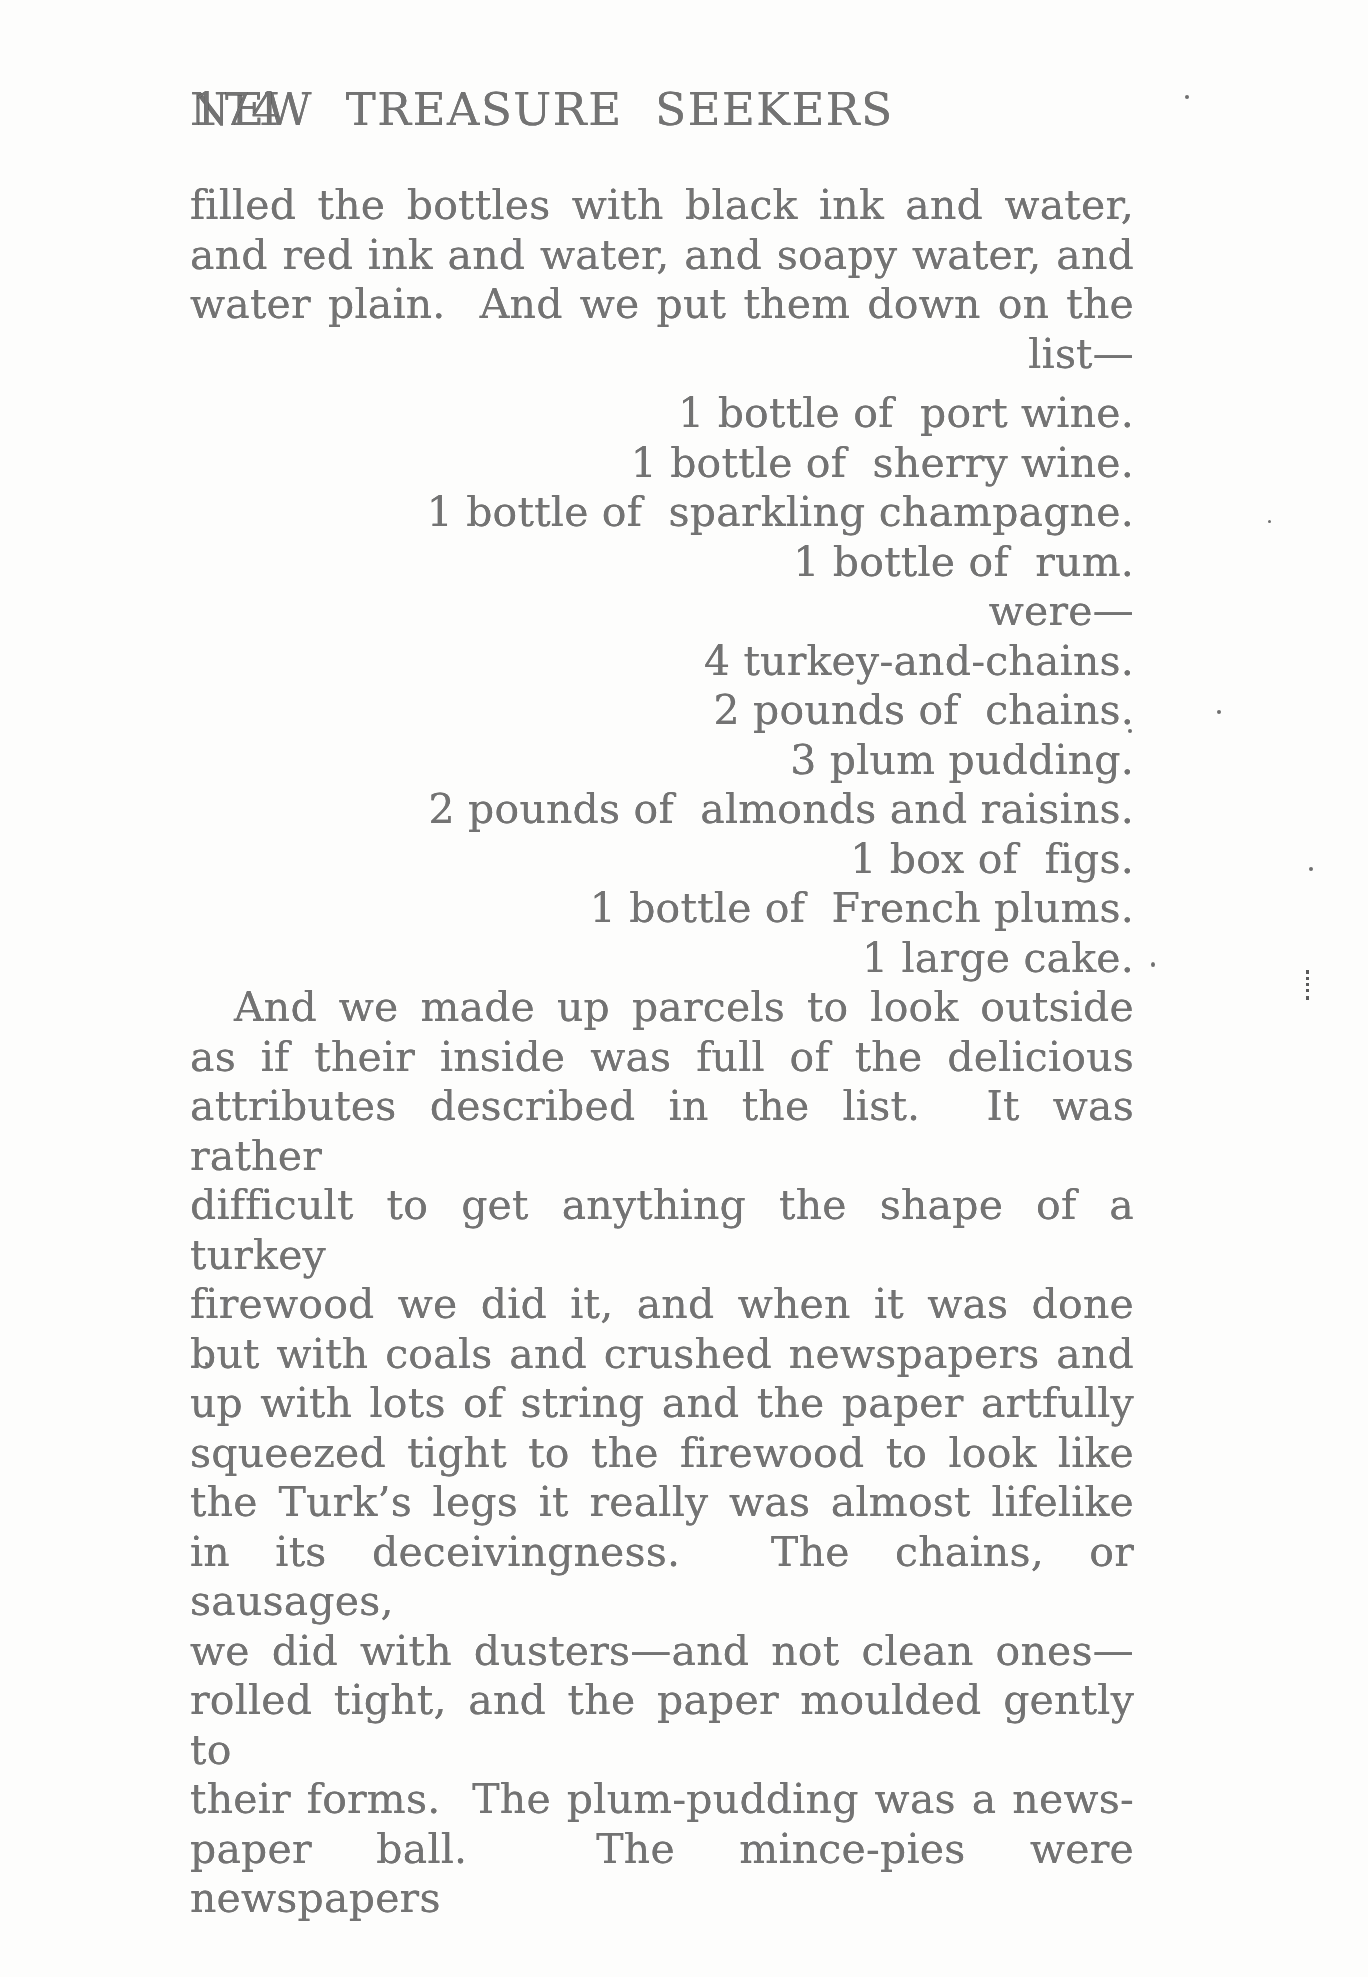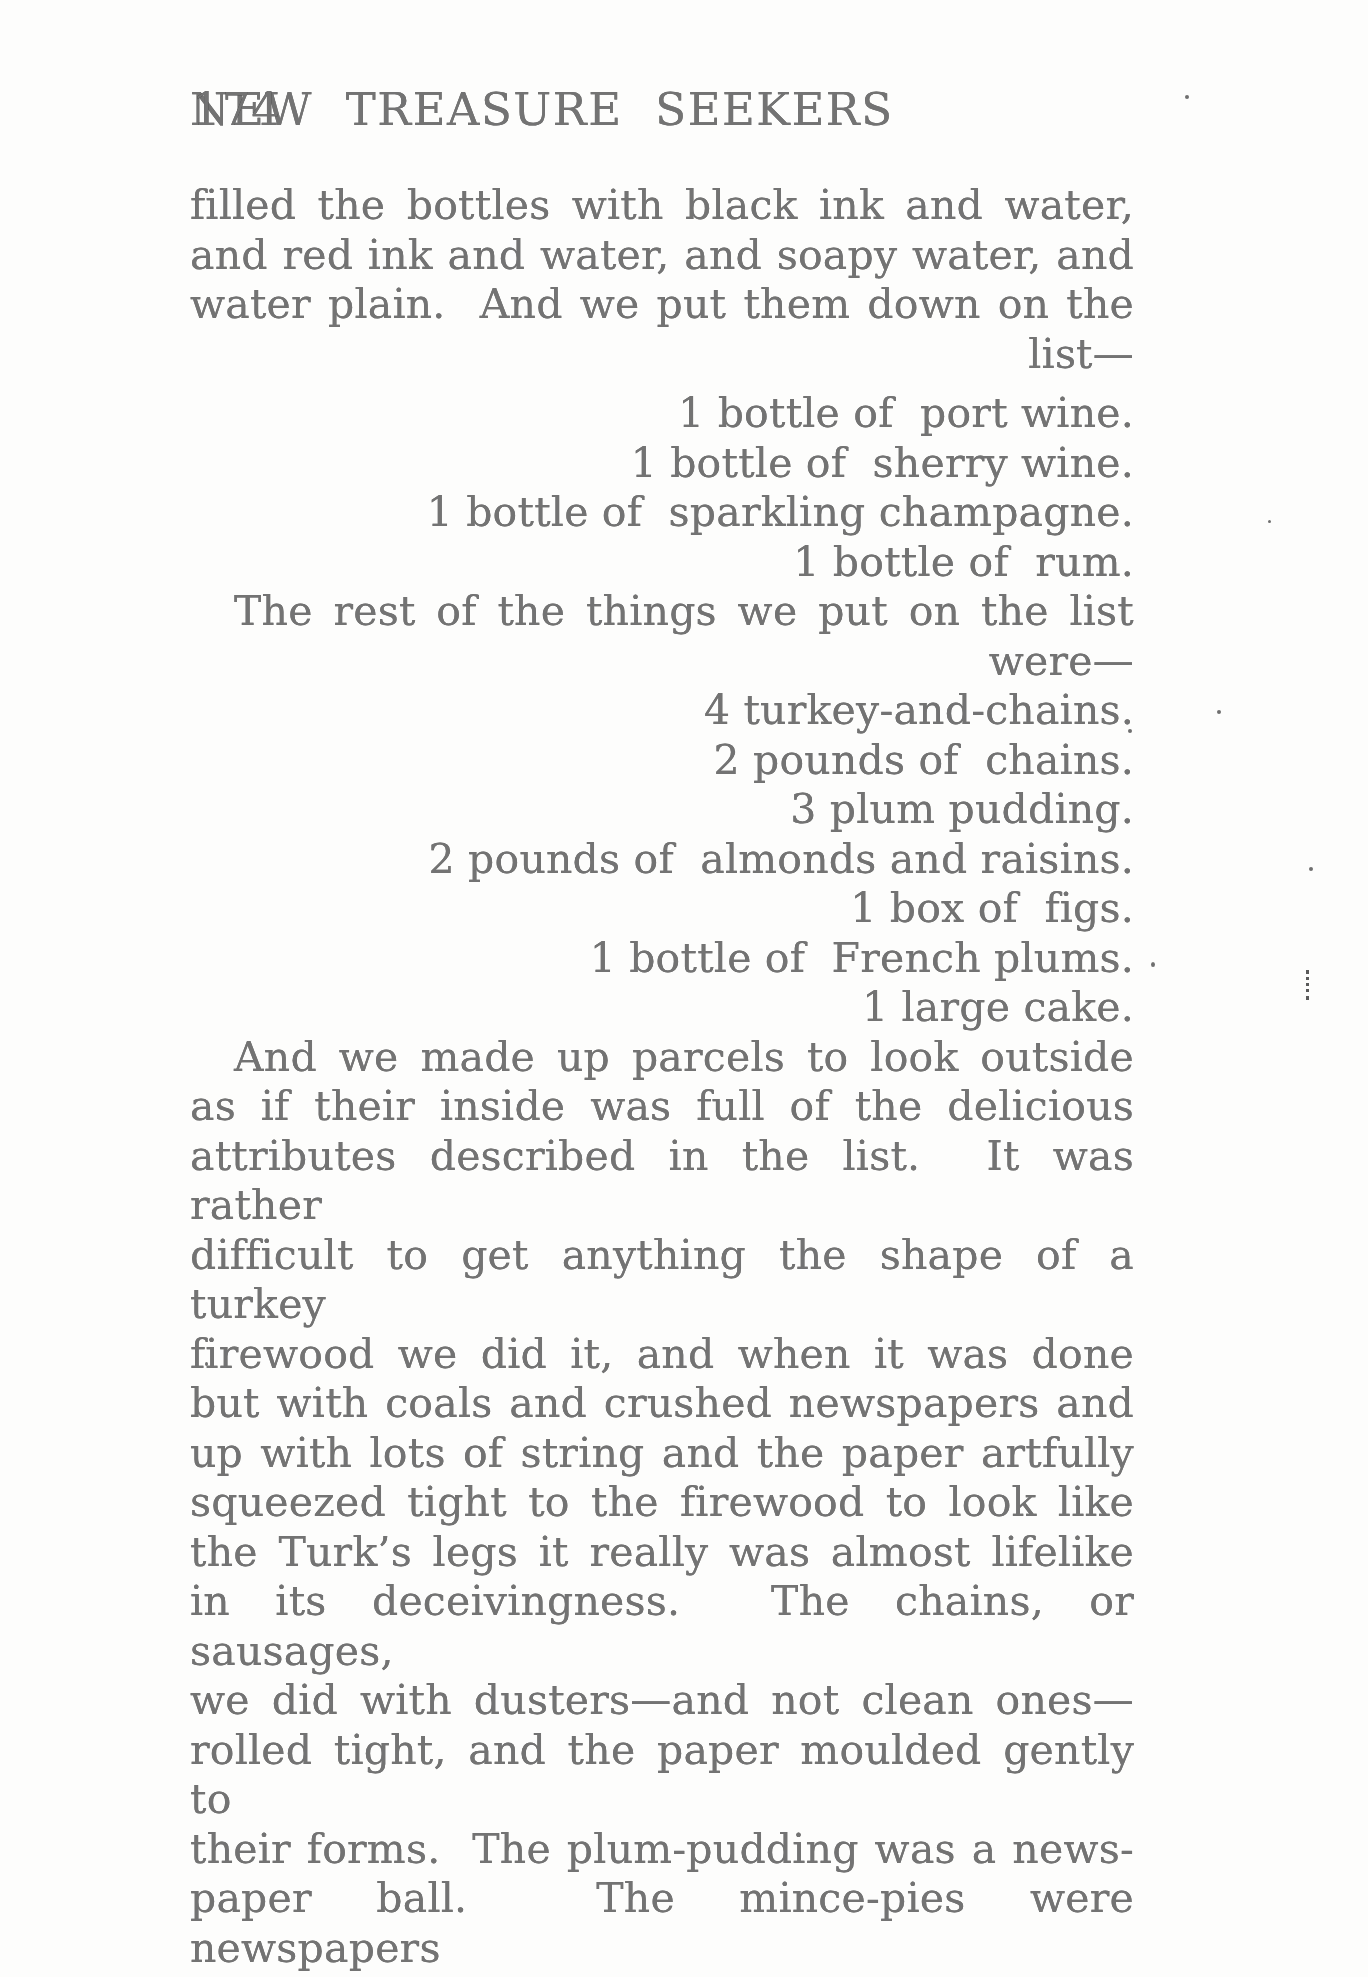--- a/index.html
+++ b/index.html
@@ -55,21 +55,20 @@
 
   <div class="body-text" id="lines-container">
       <div class="line just">filled the bottles with black ink and water,</div>
       <div class="line just">and red ink and water, and soapy water, and</div>
       <div class="line just">water plain.&nbsp; And we put them down on the</div>
       <div class="line plain">list—</div>
       <div class="line plain indent gap-before">1 bottle of&nbsp; port wine.</div>
       <div class="line plain indent">1 bottle of&nbsp; sherry wine.</div>
       <div class="line plain indent">1 bottle of&nbsp; sparkling champagne.</div>
       <div class="line plain indent">1 bottle of&nbsp; rum.</div>
-      <div class="line just indent">The rest of the things we put on the list</div>
       <div class="line plain">were—</div>
       <div class="line plain indent">4 turkey-and-chains.</div>
       <div class="line plain indent">2 pounds of&nbsp; chains.</div>
       <div class="line plain indent">3 plum pudding.</div>
       <div class="line plain indent">2 pounds of&nbsp; almonds and raisins.</div>
       <div class="line plain indent">1 box of&nbsp; figs.</div>
       <div class="line plain indent">1 bottle of&nbsp; French plums.</div>
       <div class="line plain indent">1 large cake.</div>
       <div class="line just indent">And we made up parcels to look outside</div>
       <div class="line just">as if their inside was full of the delicious</div>

